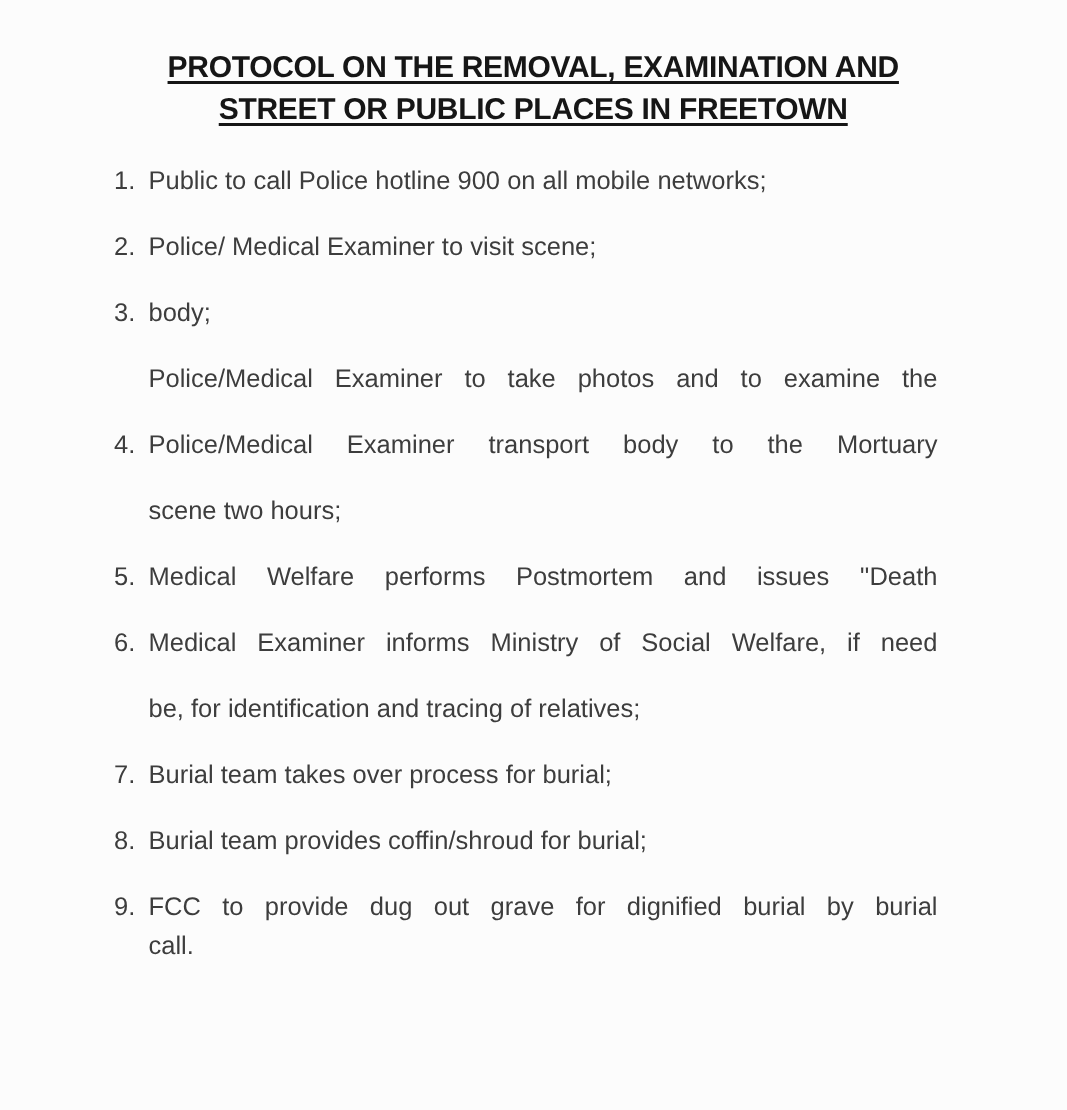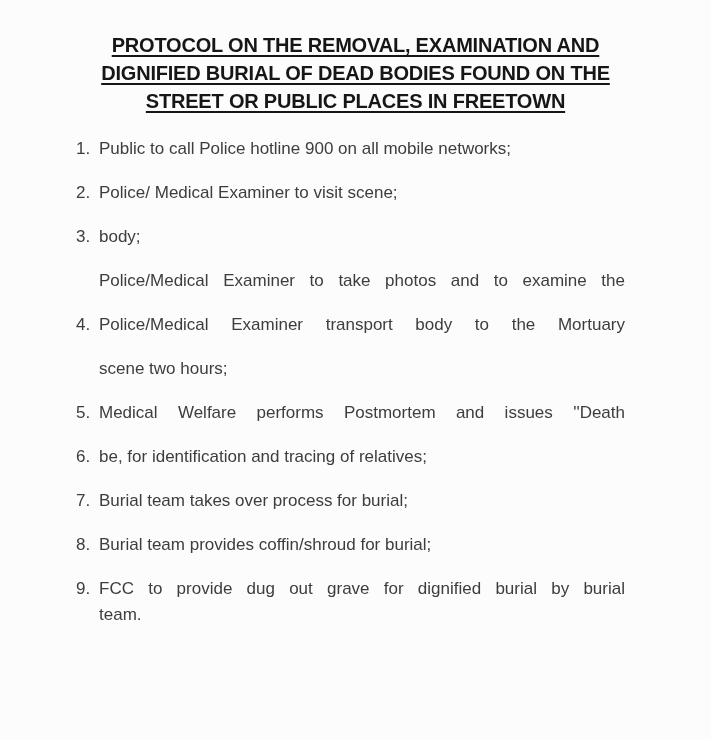--- a/index.html
+++ b/index.html
@@ -71,21 +71,20 @@
   .item.tight .line{
     line-height:26px;
   }
 </style>
 </head>
 <body>
 
 <div class="page">
   <div class="doc-title">
       <div class="title-line">PROTOCOL ON THE REMOVAL, EXAMINATION AND</div>
-      <div class="title-line">DIGNIFIED BURIAL OF DEAD BODIES FOUND ON THE</div>
       <div class="title-line">STREET OR PUBLIC PLACES IN FREETOWN</div>
     </div>
   <div class="protocol-list">
       <div class="item">
         <span class="num">1.</span>
         <div class="content">
           <div class="line">Public to call Police hotline 900 on all mobile networks;</div>
         </div>
       </div>
       <div class="item">
@@ -110,36 +109,37 @@
       </div>
       <div class="item">
         <span class="num">5.</span>
         <div class="content">
           <div class="line fill">Medical Welfare performs Postmortem and issues ''Death</div>
         </div>
       </div>
       <div class="item">
         <span class="num">6.</span>
         <div class="content">
+          <div class="line fill">Medical Examiner informs Ministry of Social Welfare, if need</div>
           <div class="line">be, for identification and tracing of relatives;</div>
         </div>
       </div>
       <div class="item">
         <span class="num">7.</span>
         <div class="content">
           <div class="line">Burial team takes over process for burial;</div>
         </div>
       </div>
       <div class="item">
         <span class="num">8.</span>
         <div class="content">
           <div class="line">Burial team provides coffin/shroud for burial;</div>
         </div>
       </div>
       <div class="item tight">
         <span class="num">9.</span>
         <div class="content">
           <div class="line fill">FCC to provide dug out grave for dignified burial by burial</div>
-          <div class="line">team.</div>
+          <div class="line">call.</div>
         </div>
       </div>
     </div>
 </div>
 
 </body></html>

